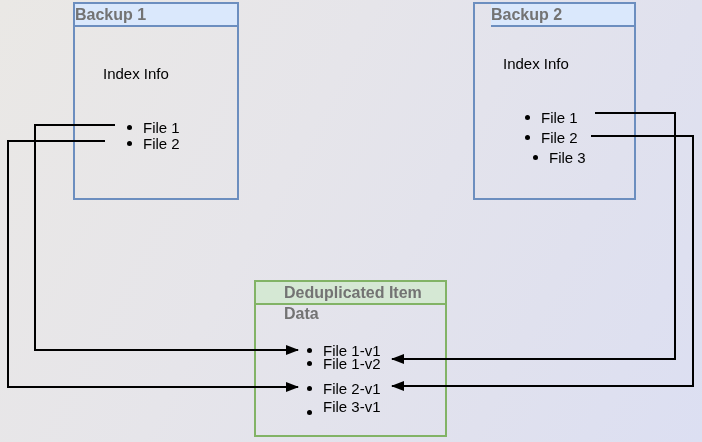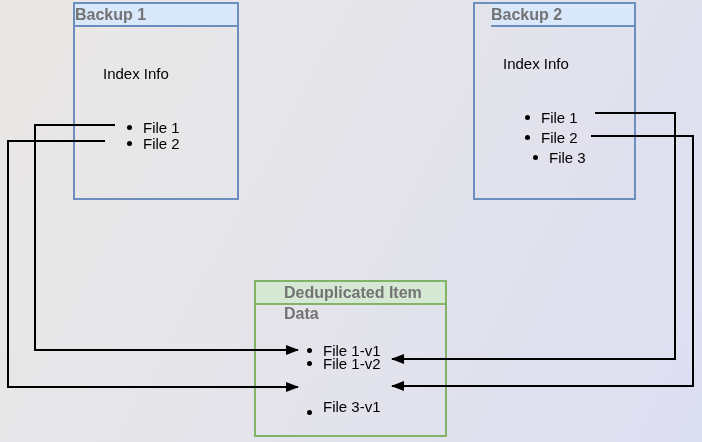--- a/index.html
+++ b/index.html
@@ -137,20 +137,24 @@
   <div class="box green" id="box-dedup">
     <div class="box-header">Deduplicated Item Data</div>
     <div class="list-item" id="dd-item0">
       <span class="dot"></span>
       <span>File 1-v1</span>
     </div>
     <div class="list-item" id="dd-item1">
       <span class="dot"></span>
       <span>File 1-v2</span>
     </div>
+    <div class="list-item" id="dd-item2">
+      <span class="dot"></span>
+      <span>File 2-v1</span>
+    </div>
     <div class="list-item" id="dd-item3">
       <span class="dot"></span>
       <span>File 3-v1</span>
     </div>
   </div>
 
   <svg class="connectors" xmlns="http://www.w3.org/2000/svg">
     <defs>
       <marker id="arrowhead" markerUnits="userSpaceOnUse" markerWidth="13" markerHeight="10" viewBox="0 0 13 10" refX="12" refY="5" orient="auto">
         <path d="M0,0 L13,5 L0,10 Z" fill="#000"></path>

